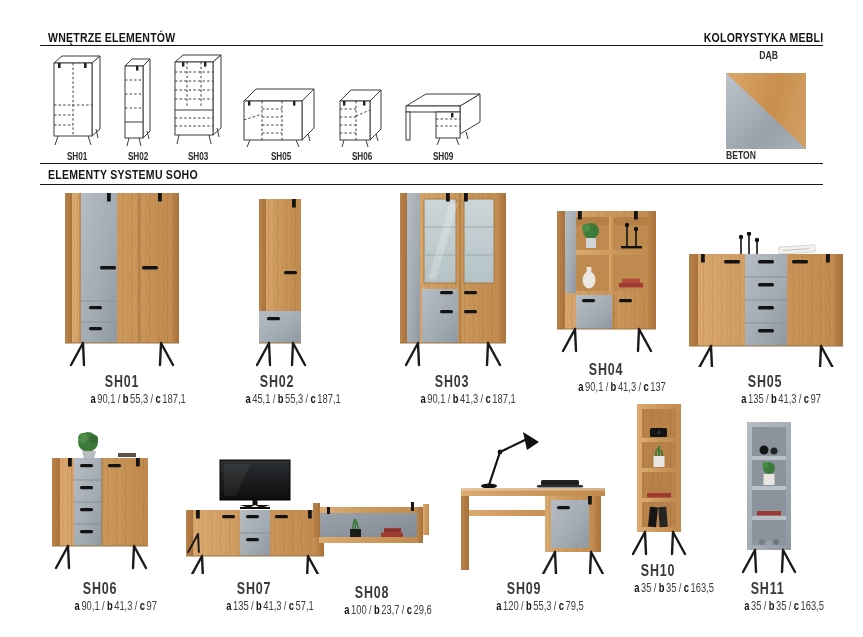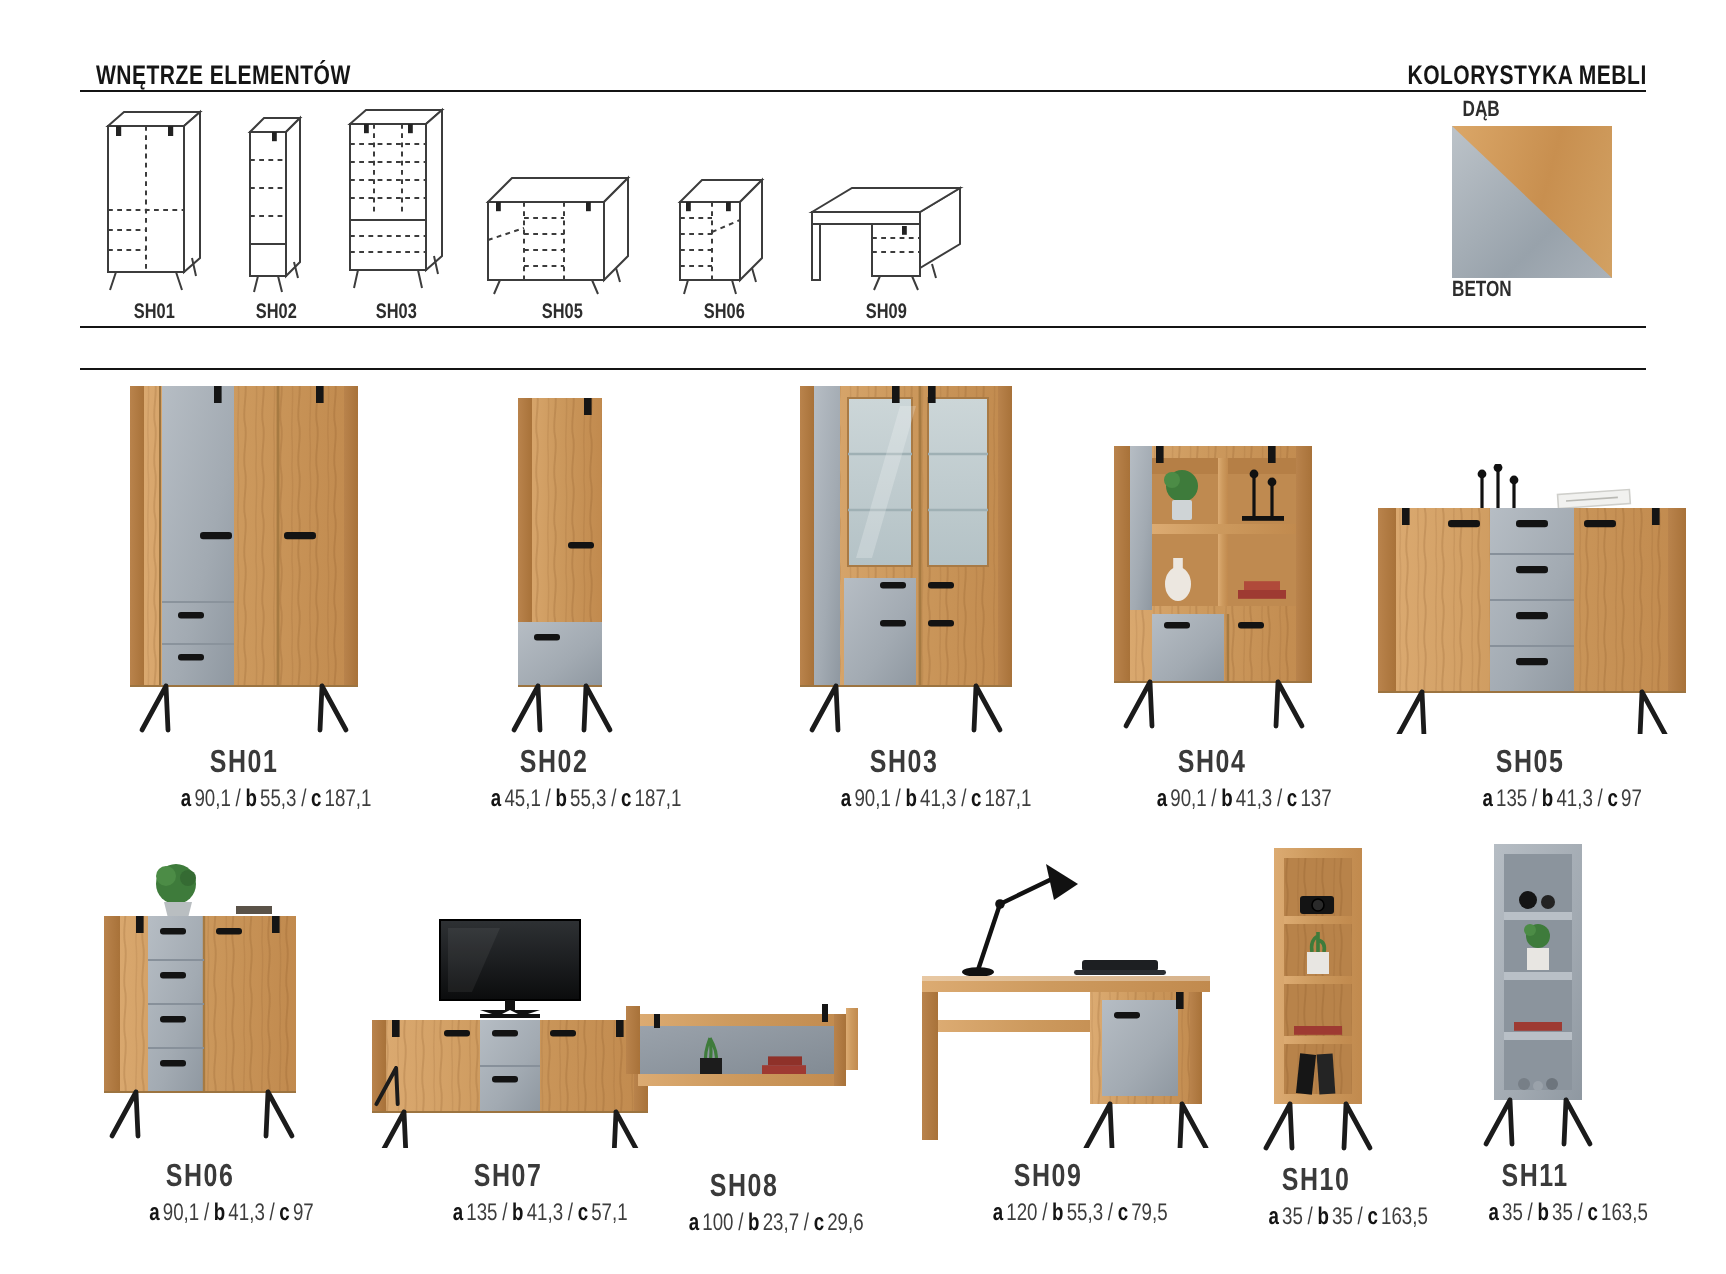--- a/index.html
+++ b/index.html
@@ -16,21 +16,21 @@
   .tech-row{position:absolute;left:48px;top:52px;width:444px;height:110px;
             display:flex;align-items:flex-end;gap:14px;}
   .tech{display:flex;flex-direction:column;align-items:center;}
   .tech-label{font-size:10.5px;color:#2d2d2d;margin-top:2px;font-weight:bold;}
   .wf{stroke:#3c3c3c;fill:none;stroke-width:1;}
   .wff{fill:#ffffff;}
   .wfd{stroke-dasharray:2.4 2.2;}
   
   .sw-wrap{position:absolute;right:57px;top:49px;width:80px;}
   .sw-label{font-size:11px;color:#2d2d2d;font-weight:bold;}
-  .dab{text-align:left;margin-bottom:2px;}
+  .dab{text-align:center;margin-bottom:12px;}
   .beton{text-align:left;margin-top:0;}
   .swatch{position:relative;width:80px;height:76px;
           background:linear-gradient(105deg,#dba768 0%,#c88f4f 55%,#d2a163 100%);}
   .swatch::after{content:"";position:absolute;inset:0;
           background:linear-gradient(135deg,#bcc3c9 0%,#98a2ab 65%,#aab2ba 100%);
           clip-path:polygon(0 0,100% 100%,0 100%);}
   
   .card{position:absolute;display:flex;flex-direction:column;align-items:center;}
   .pcode{font-size:16px;font-weight:bold;color:#3a3a3a;letter-spacing:1px;margin-top:6px;text-align:center;}
   .pdims{font-size:12px;color:#3d3d3d;margin-top:1px;text-align:center;white-space:nowrap;margin-left:32px;}
@@ -203,20 +203,23 @@
     </div>
   </div>
 
   <div class="sw-wrap">
     <div class="sw-label dab"><span class="cond cond-r">DĄB</span></div>
     <div class="swatch"></div>
     <div class="sw-label beton"><span class="cond">BETON</span></div>
   </div>
 
   <div class="hr hr2"></div>
+  <div class="heading" style="left:48px;top:167px">
+    <span class="cond">ELEMENTY SYSTEMU SOHO</span>
+  </div>
   <div class="hr hr3"></div>
 
   <div class="card" style="left:37px;top:189px;width:170px">
     <svg width="135" height="178" viewBox="0 0 135 178">
       <rect x="10" y="4" width="114" height="150" fill="url(#gOak)"></rect>
       <rect x="10" y="4" width="114" height="150" fill="url(#wg)"></rect>
       <rect x="10" y="4" width="7" height="150" fill="url(#gOakD)"></rect>
       <rect x="26" y="4" width="36" height="150" fill="url(#gCon)"></rect>
       <line x1="25" y1="4" x2="25" y2="154" stroke="#9c7440" stroke-width="1"></line>
       <line x1="84" y1="4" x2="84" y2="154" stroke="#a67a42" stroke-width="1.4"></line>
@@ -283,21 +286,21 @@
       <line x1="12" y1="154" x2="118" y2="154" stroke="#9c7440" stroke-width="1"></line>
       <g>
           <use href="#legL" x="30" y="154"></use>
           <use href="#legR" x="100" y="154"></use>
         </g>
     </svg>
     <div class="pcode"><span class="cond cond-c">SH03</span></div>
     <div class="pdims"><span class="cond cond-c"><b>a</b><span class="v">90,1</span><span class="sep">/</span><b>b</b><span class="v">41,3</span><span class="sep">/</span><b>c</b><span class="v">187,1</span></span></div>
   </div>
 
-  <div class="card" style="left:526px;top:217px;width:160px">
+  <div class="card" style="left:526px;top:205px;width:160px">
     <svg width="115" height="150" viewBox="0 0 115 150">
       <rect x="8" y="6" width="99" height="118" fill="url(#gOak)"></rect>
       <rect x="8" y="6" width="99" height="118" fill="url(#wg)"></rect>
       <rect x="8" y="6" width="8" height="118" fill="url(#gOakD)"></rect>
       <rect x="16" y="6" width="11" height="82" fill="url(#gCon)"></rect>
       <rect x="99" y="6" width="8" height="118" fill="url(#gOakD)"></rect>
       <rect x="27" y="12" width="72" height="74" fill="#bf8a50"></rect>
       <rect x="27" y="12" width="72" height="8" fill="#a87239" opacity=".45"></rect>
       <rect x="60" y="12" width="5" height="74" fill="url(#gOak)"></rect>
       <rect x="27" y="45" width="72" height="5" fill="url(#gOak)"></rect>
@@ -492,21 +495,21 @@
       <use href="#tick" x="151" y="74"></use>
       <g>
           <use href="#legL" x="118" y="130"></use>
           <use href="#legR" x="154" y="130"></use>
         </g>
     </svg>
     <div class="pcode"><span class="cond cond-c">SH09</span></div>
     <div class="pdims"><span class="cond cond-c"><b>a</b><span class="v">120</span><span class="sep">/</span><b>b</b><span class="v">55,3</span><span class="sep">/</span><b>c</b><span class="v">79,5</span></span></div>
   </div>
 
-  <div class="card" style="left:598px;top:420px;width:120px">
+  <div class="card" style="left:598px;top:400px;width:120px">
     <svg width="75" height="156" viewBox="0 0 75 156">
       <rect x="16" y="4" width="44" height="128" fill="url(#gOak)"></rect>
       <rect x="21" y="9" width="34" height="118" fill="#b8834a"></rect>
       <rect x="21" y="9" width="34" height="118" fill="url(#wg)"></rect>
       <rect x="21" y="38" width="34" height="4" fill="url(#gOak)"></rect>
       <rect x="21" y="68" width="34" height="4" fill="url(#gOak)"></rect>
       <rect x="21" y="98" width="34" height="4" fill="url(#gOak)"></rect>
       <g>
           <rect x="29" y="28" width="17" height="9" rx="1.5" fill="#141414"></rect>
           <circle cx="38" cy="32.5" r="3" fill="#2a2a2a" stroke="#000" stroke-width=".8"></circle>

